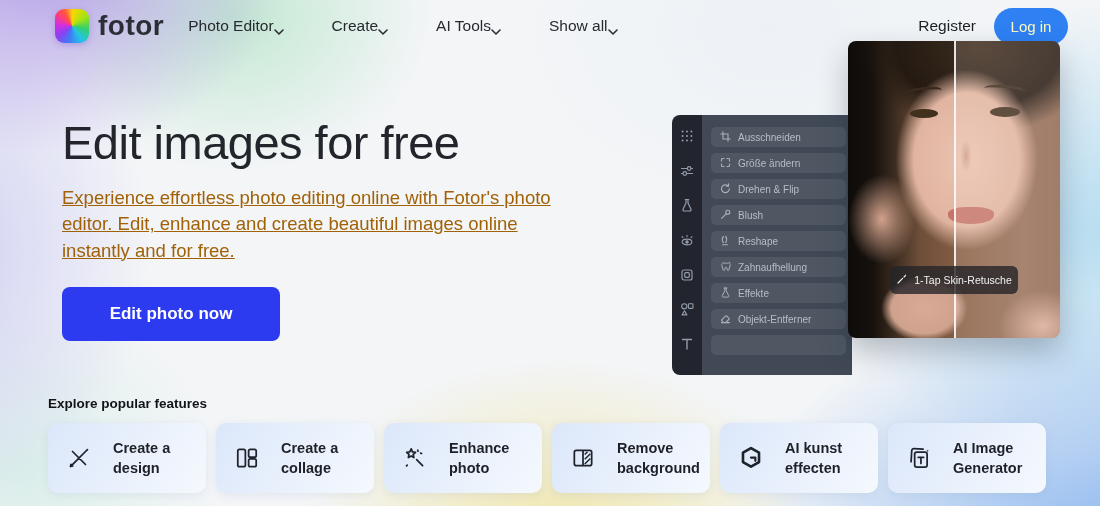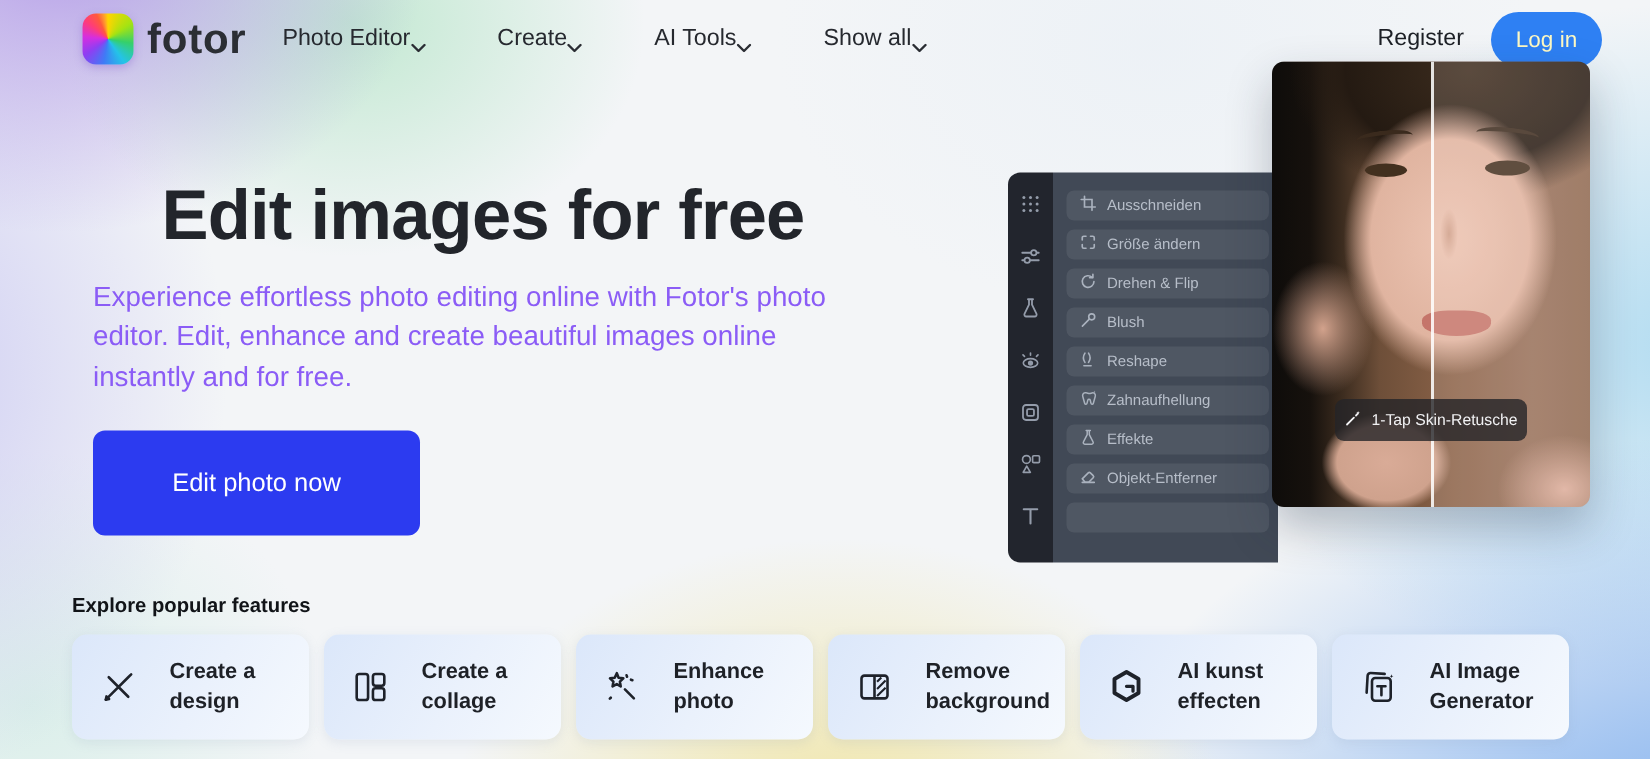--- a/index.html
+++ b/index.html
@@ -25,24 +25,24 @@
   .logo-word{font-size:28px;font-weight:600;color:#2b2e34;letter-spacing:.5px;}
   .nav{display:flex;align-items:center;gap:48px;margin-left:24px;}
   .nav-item{display:flex;align-items:flex-end;font-size:15.5px;color:#26292f;cursor:pointer;}
   .chev{display:inline-flex;}
   .header-right{margin-left:auto;display:flex;align-items:center;gap:18px;}
   .register{font-size:15.5px;color:#1d2026;cursor:pointer;}
   .login-btn{width:74px;height:37px;border:none;border-radius:19px;background:#2e80f3;color:#fef9c3;
     font-size:15px;font-family:inherit;cursor:pointer;}
   
   .hero{position:absolute;left:62px;top:116px;width:520px;}
-  .hero h1{margin:0;font-size:47px;line-height:1.15;font-weight:700;color:#22252b;letter-spacing:-.5px;text-align:center;}
-  .hero p{margin:15px 0 0;font-size:18.5px;line-height:1.42;color:#8b5cf6;}
-  .cta{margin-top:23px;width:218px;height:70px;border:none;border-radius:8px;background:#2c3bf0;
-    color:#fff;font-size:17px;font-weight:400;font-family:inherit;cursor:pointer;}
+  .hero h1{margin:0;font-size:47px;line-height:1.15;font-weight:400;color:#22252b;letter-spacing:-.5px;}
+  .hero p{margin:15px 0 0;font-size:18.5px;line-height:1.42;color:#a16207;text-decoration:underline;}
+  .cta{margin-top:23px;width:218px;height:54px;border:none;border-radius:8px;background:#2c3bf0;
+    color:#fff;font-size:17px;font-weight:700;font-family:inherit;cursor:pointer;}
   
   .mockup{position:absolute;left:672px;top:78px;width:388px;height:297px;}
   .rail{position:absolute;left:0;top:37px;width:30px;height:260px;background:#22252d;
     border-radius:8px 0 0 8px;display:flex;flex-direction:column;align-items:center;
     justify-content:space-between;padding:14px 0 24px;box-sizing:border-box;}
   .rail svg{display:block;}
   .panel{position:absolute;left:30px;top:37px;width:150px;height:260px;background:rgba(59,67,81,.97);
     overflow:hidden;padding:12px 6px 0 9px;box-sizing:border-box;}
   .menu-row{height:20px;margin-bottom:6px;background:rgba(255,255,255,.08);border-radius:5px;
     display:flex;align-items:center;padding-left:9px;gap:7px;color:#b7bec9;font-size:10px;white-space:nowrap;}

